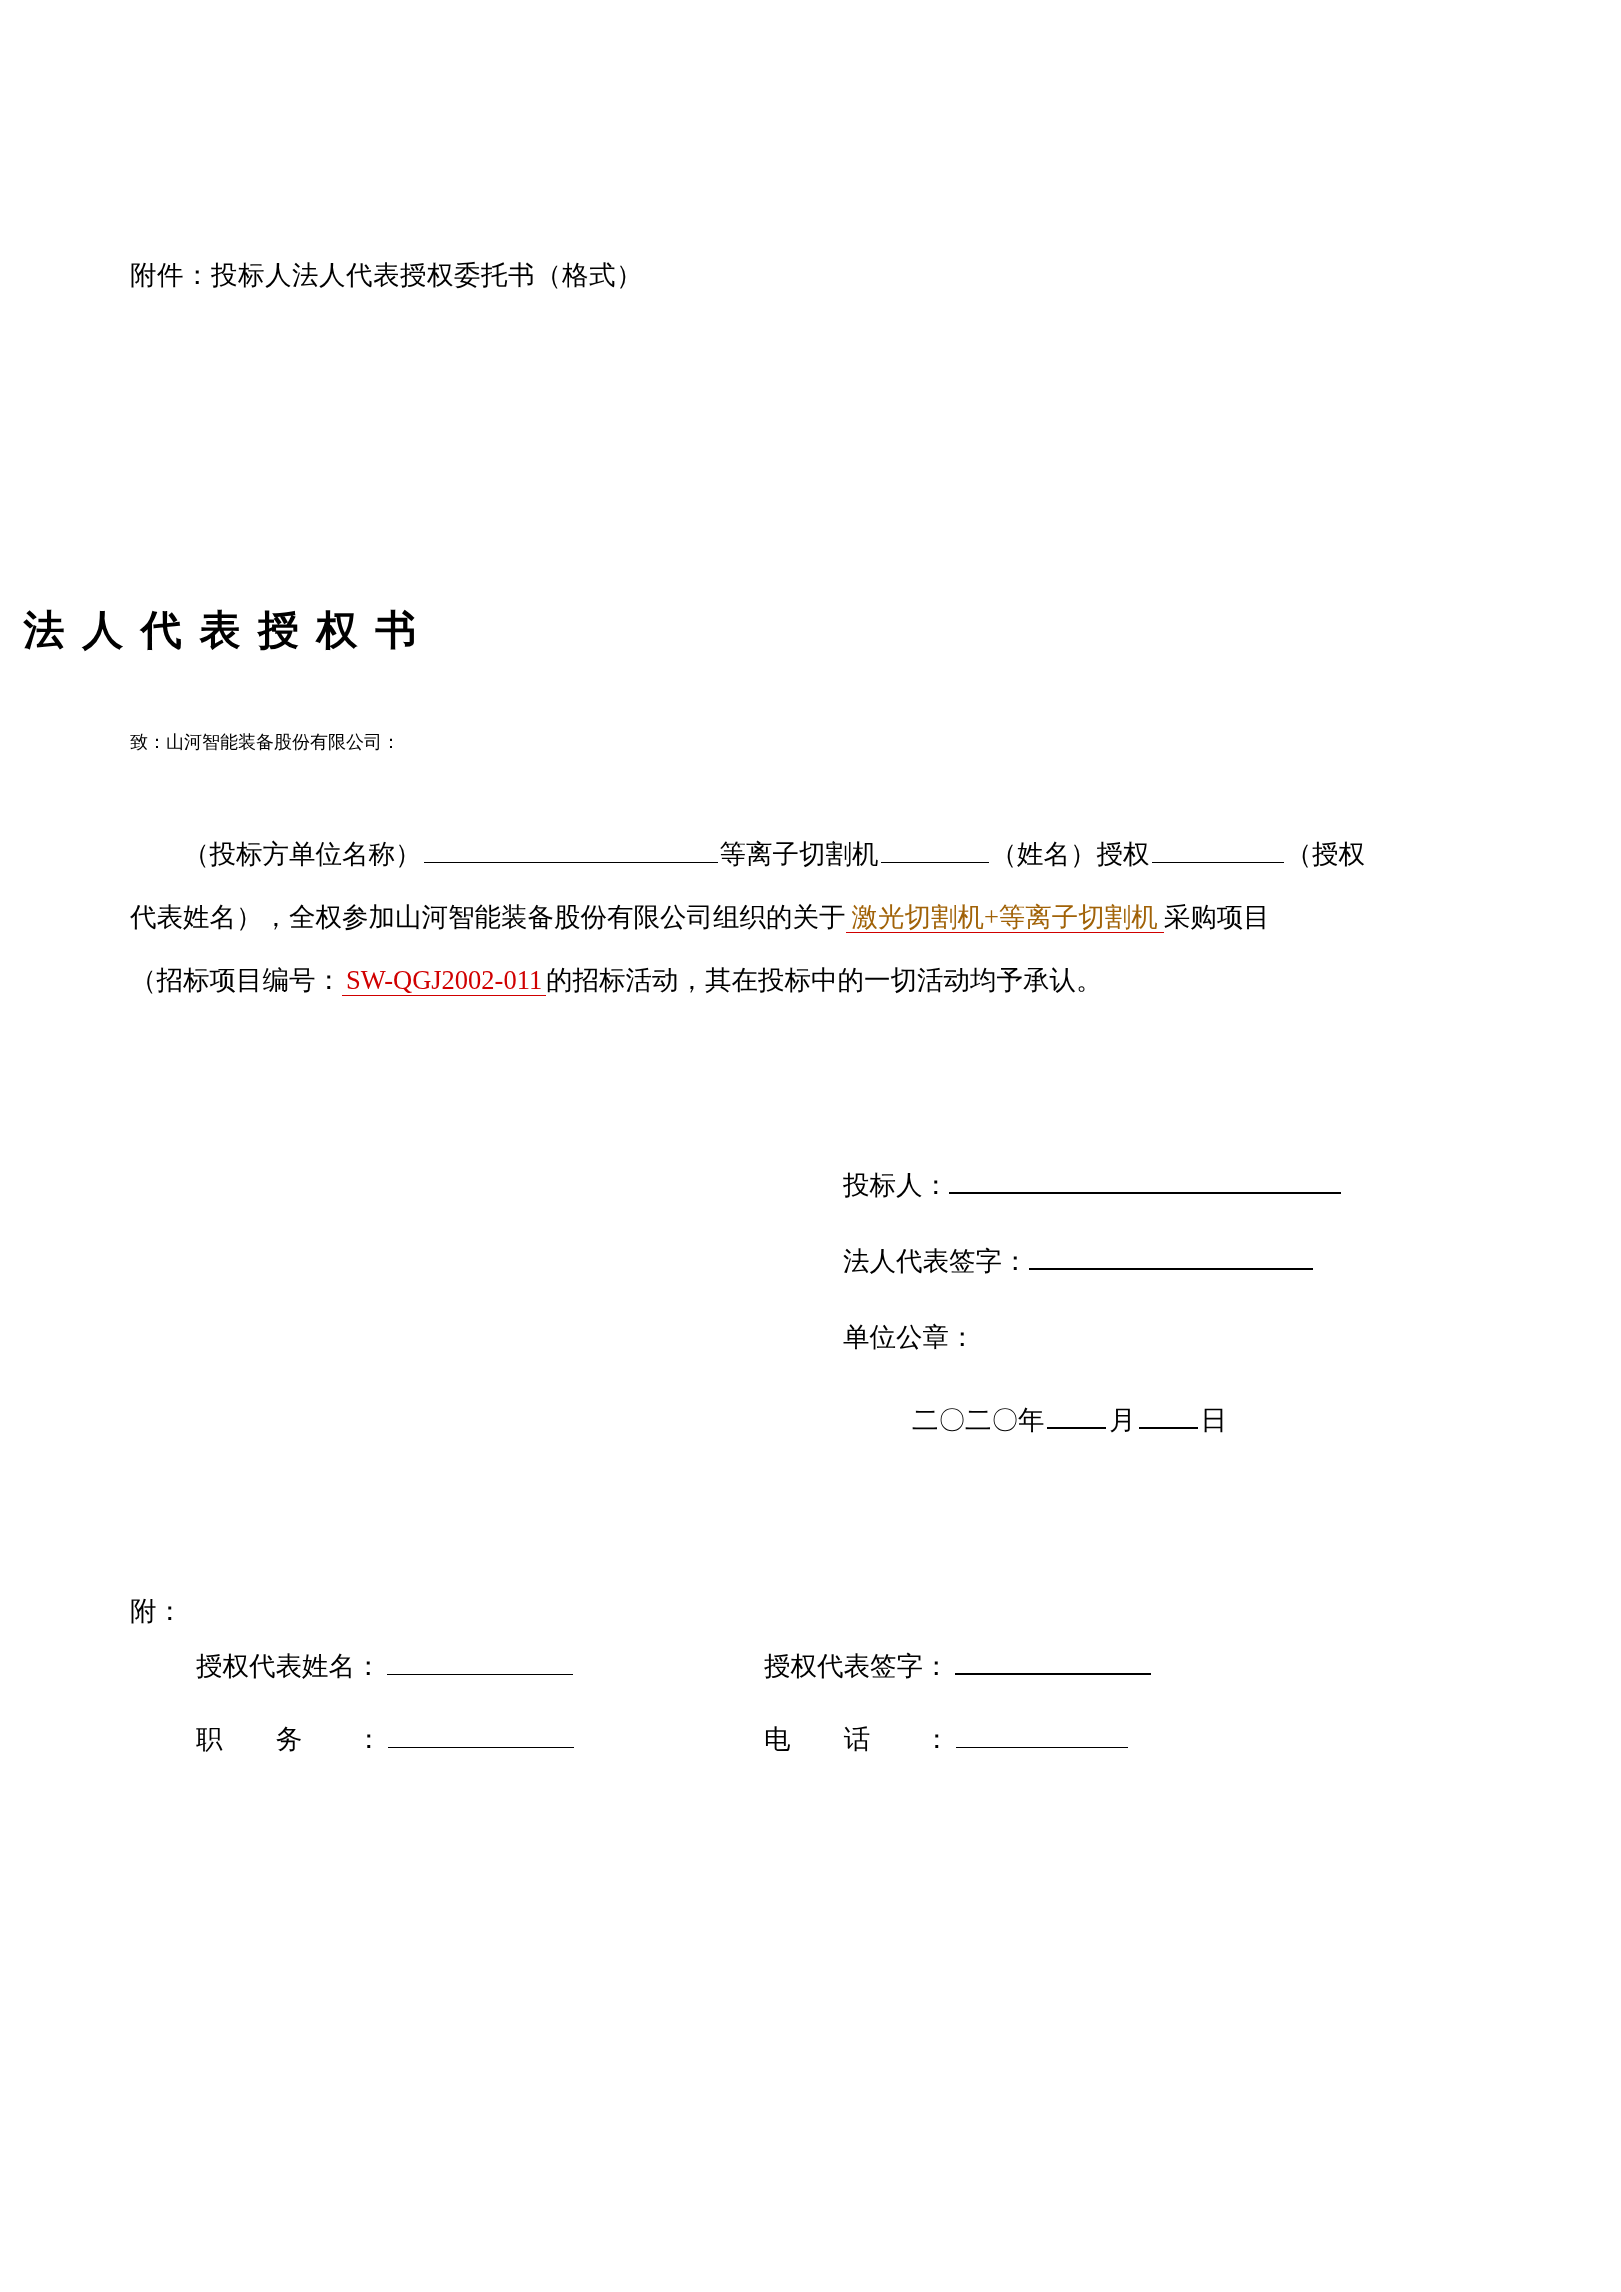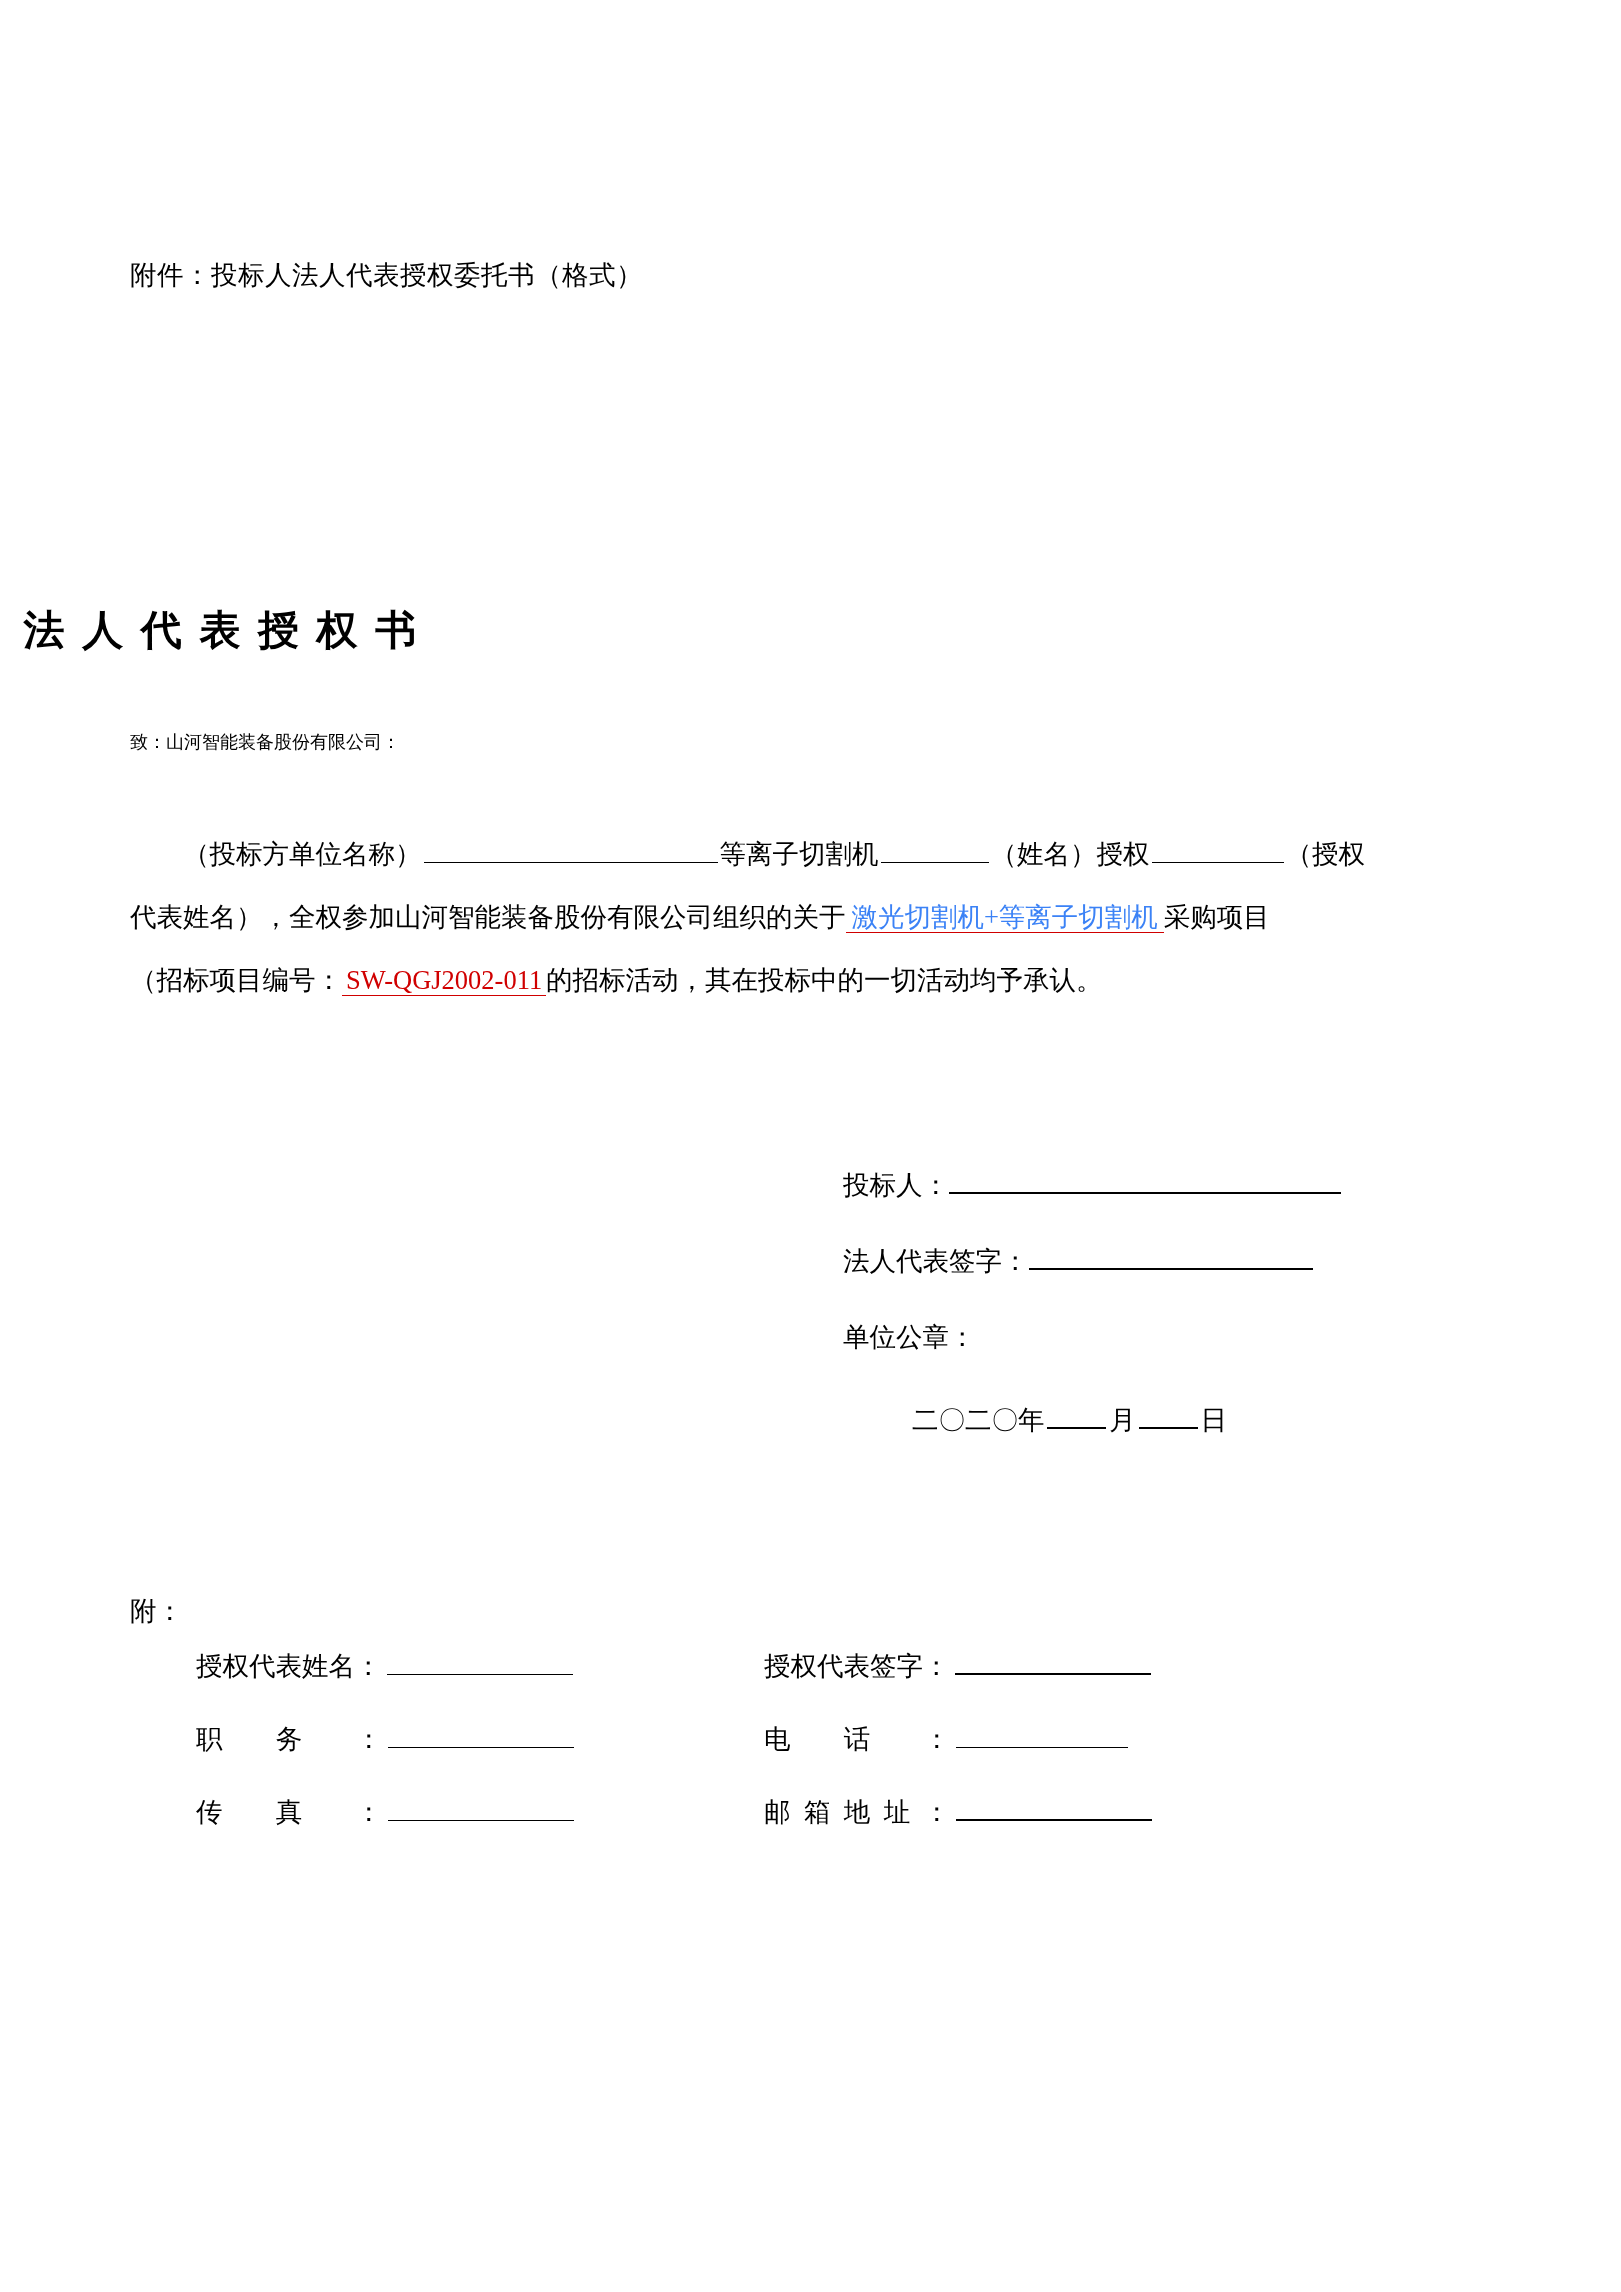--- a/index.html
+++ b/index.html
@@ -75,21 +75,21 @@
     border-bottom: 1px solid #000;
     vertical-align: baseline;
     height: 29px;
     margin: 0 2px;
   }
   .blank-xl { width: 294px; }
   .blank-md { width: 132px; }
   .blank-sm { width: 108px; }
 
   .filled {
-    color: #3b82f6;
+    color: #a16207;
     border-bottom: 1px solid #d00000;
     padding: 0 5.9px;
     white-space: nowrap;
   }
   .filled-code {
     color: #d00000;
     border-bottom: 1px solid #d00000;
     padding: 0 3.9px;
     font-family: "Liberation Serif", serif;
     white-space: nowrap;
@@ -199,21 +199,17 @@
   <table class="appendix-table">
     <tbody>
         <tr>
       <td class="col-left"><span>授权代表姓名：</span><span class="ap-blank ap-blank-1"></span></td>
       <td><span>授权代表签字：</span><span class="ap-blank ap-blank-2"></span></td>
     </tr>
     <tr>
       <td class="col-left"><span class="lbl-spread j">职务：</span><span class="ap-blank ap-blank-1"></span></td>
       <td><span class="lbl-spread j">电话：</span><span class="ap-blank ap-blank-3"></span></td>
     </tr>
-    <tr>
-      <td class="col-left"><span class="lbl-spread j">传真：</span><span class="ap-blank ap-blank-1"></span></td>
-      <td><span class="lbl-spread j">邮箱地址：</span><span class="ap-blank ap-blank-2"></span></td>
-    </tr>
   </tbody>
     </table>
 
 </div>
 
 
 </body></html>

